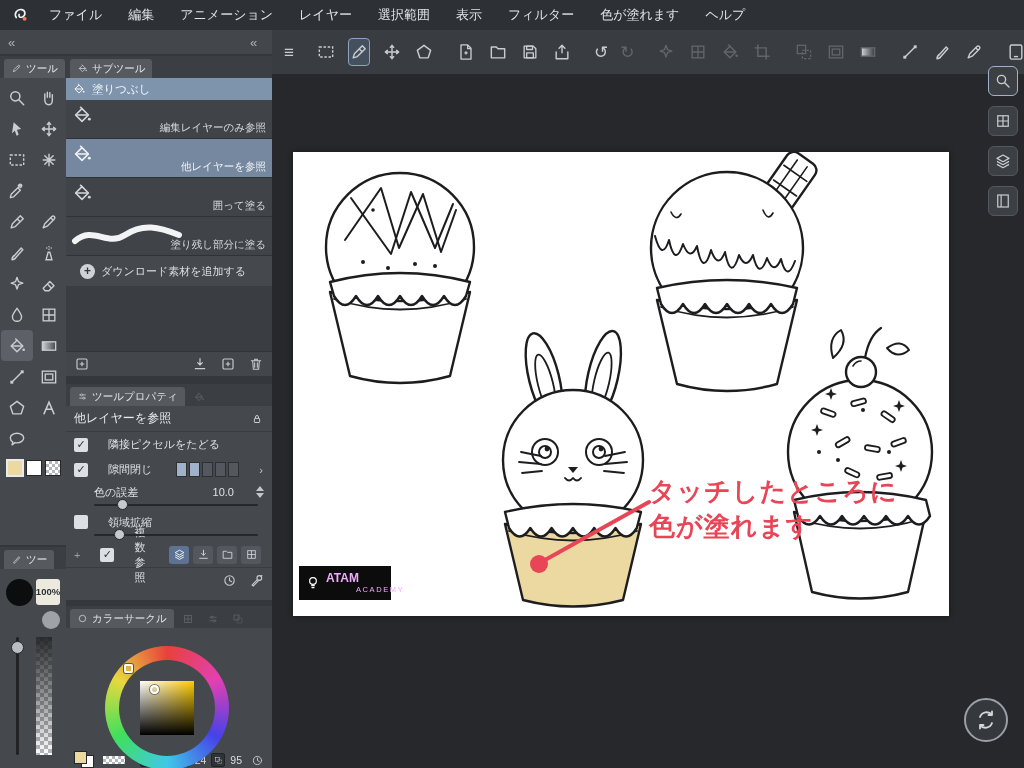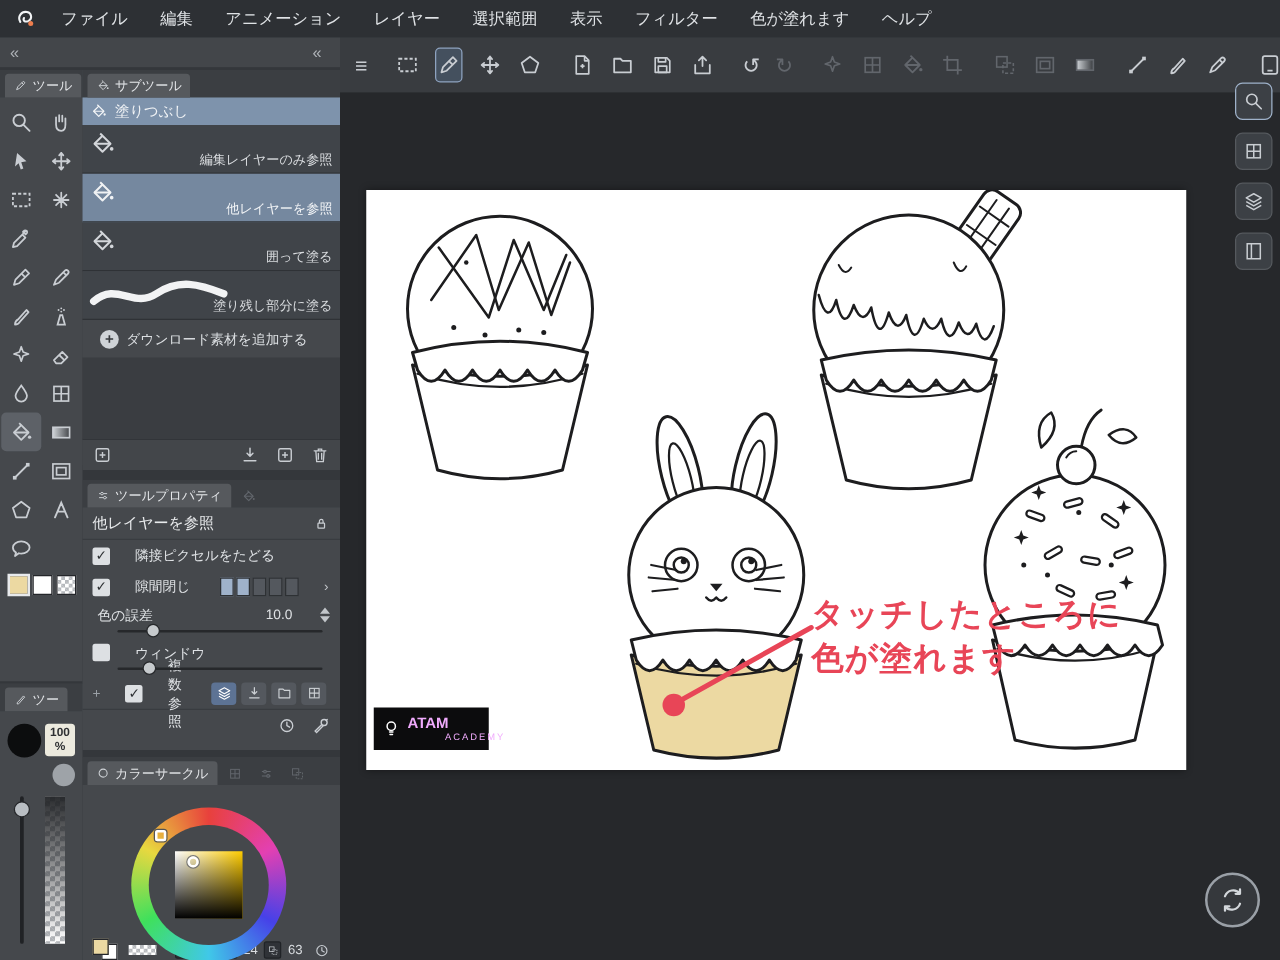--- a/index.html
+++ b/index.html
@@ -93,21 +93,21 @@
          background:linear-gradient(to top,#000,rgba(0,0,0,0)),linear-gradient(to right,#fff,#ffcc00);}
   .ringmark{position:absolute;width:9px;height:9px;border:2px solid #fff;border-radius:2px;
             box-shadow:0 0 0 1px #555;box-sizing:border-box;}
   .sqmark{position:absolute;width:9px;height:9px;border:2px solid #fff;border-radius:50%;
           box-shadow:0 0 0 1px #777;box-sizing:border-box;}
   .cfoot{display:flex;align-items:center;gap:5px;padding:0 8px;height:20px;font-size:10.5px;color:#dadde0;}
   .vbadge{width:12px;height:12px;border-radius:2px;background:#2f3237;border:1px solid #202327;
           display:flex;align-items:center;justify-content:center;}
   
   .size-badge{width:24px;height:26px;background:#eceade;border-radius:3px;color:#2e3032;
-              font-size:9.5px;line-height:1.2;display:flex;flex-direction:column;align-items:center;
+              font-size:9.5px;line-height:1.2;display:flex;flex-direction:row;align-items:center;
               justify-content:center;font-weight:bold;}
   
   #canvasarea{position:absolute;left:272px;top:74px;width:752px;height:694px;background:#26282b;}
   #whitecanvas{position:absolute;left:21px;top:78px;width:656px;height:464px;background:#ffffff;
                box-shadow:0 0 6px rgba(0,0,0,.45);}
   #annotation{position:absolute;left:356px;top:322px;font-size:26px;font-weight:bold;
               color:#e84557;line-height:1.35;letter-spacing:1px;white-space:nowrap;}
   #atamlogo{position:absolute;left:6px;top:414px;width:92px;height:34px;background:#0c0c0d;
             display:flex;align-items:center;gap:5px;padding-left:6px;box-sizing:border-box;color:#f0abfc;}
   #atamlogo .l1{font-size:12px;font-weight:bold;line-height:1;}
@@ -735,36 +735,36 @@
         <span style="display:flex;gap:2px;margin-left:4px">
           <span class="seg on"></span>
             <span class="seg on"></span>
             <span class="seg off"></span>
             <span class="seg off"></span>
             <span class="seg off"></span>
         </span>
         <span class="chevr"></span>
       </div>
       <div class="tprow" style="height:20px">
-        <span style="margin-left:4px">色の誤差</span>
+        <span style="margin-left:20px">色の誤差</span>
         <span style="flex:1"></span>
         <span>10.0</span>
         <span class="stepper">
             <i class="up"></i>
             <i class="dn"></i>
           </span>
       </div>
       <div style="padding:2px 14px 6px 28px">
         <div class="track">
             <span class="handle" style="left:14%"></span>
           </div>
       </div>
       <div class="tprow" style="height:20px">
         <span class="cb"></span>
-        <span>ウィンドウ</span>
+        <span>領域拡縮</span>
       </div>
       <div style="padding:2px 14px 6px 28px">
         <div class="track">
             <span class="handle" style="left:12%"></span>
           </div>
       </div>
       <div class="tprow">
         <span class="gy-plus" style="color:#9aa0a6;font-size:11px"></span>
         <span class="cb on"></span>
         <span>複数参照</span>
@@ -858,21 +858,21 @@
             <svg class="ic" width="9" height="9" style="color:#cfd3d7">
               <use href="#i-grid"></use>
             </svg>
           </span>
         <span>24</span>
         <span class="vbadge">
             <svg class="ic" width="9" height="9" style="color:#cfd3d7">
               <use href="#i-selA"></use>
             </svg>
           </span>
-        <span>63</span>
+        <span>95</span>
         <span class="ico" style="margin-left:4px">
             <svg class="ic" width="13" height="13">
               <use href="#i-clock"></use>
             </svg>
           </span>
       </div>
     </div>
   </div>
 
   <div id="canvasarea">

